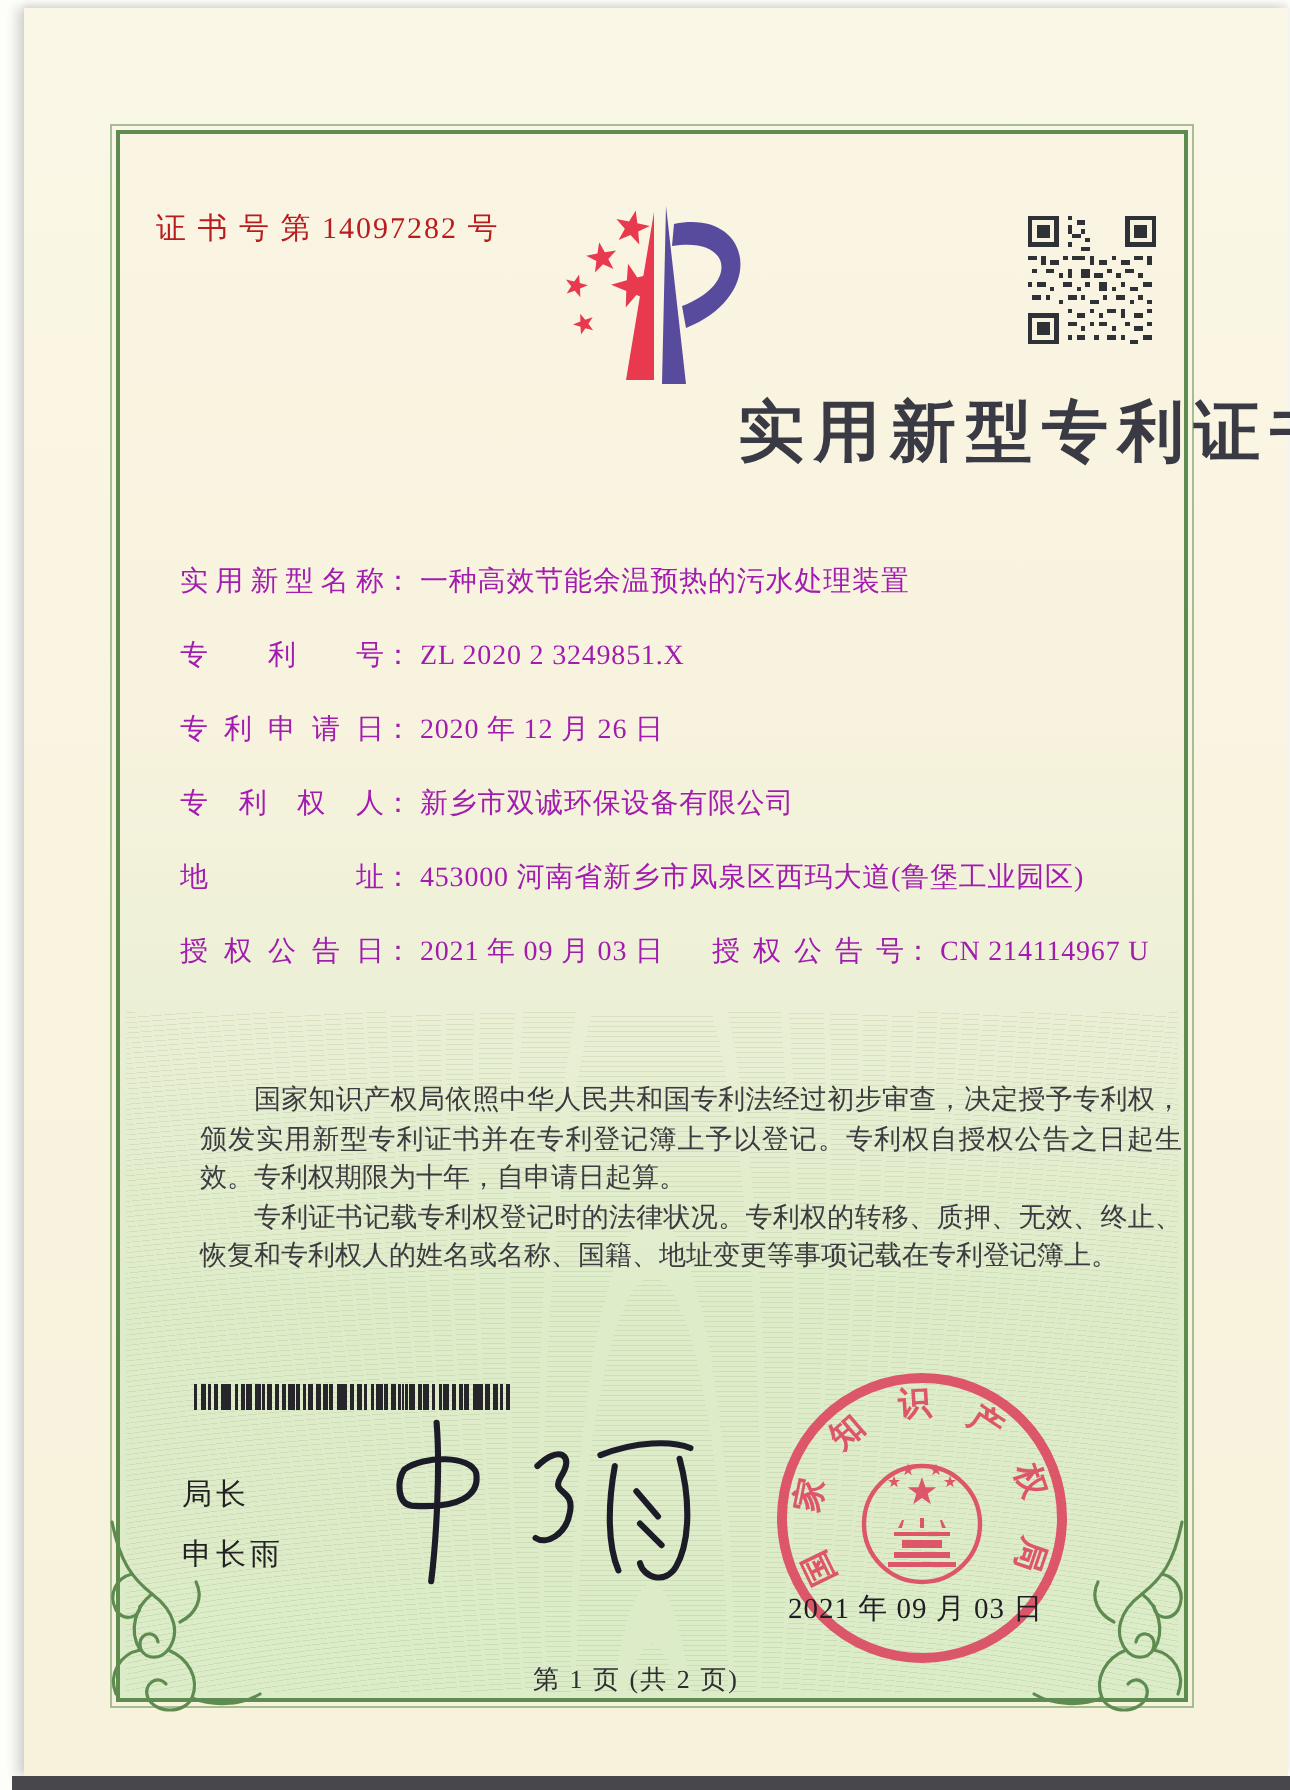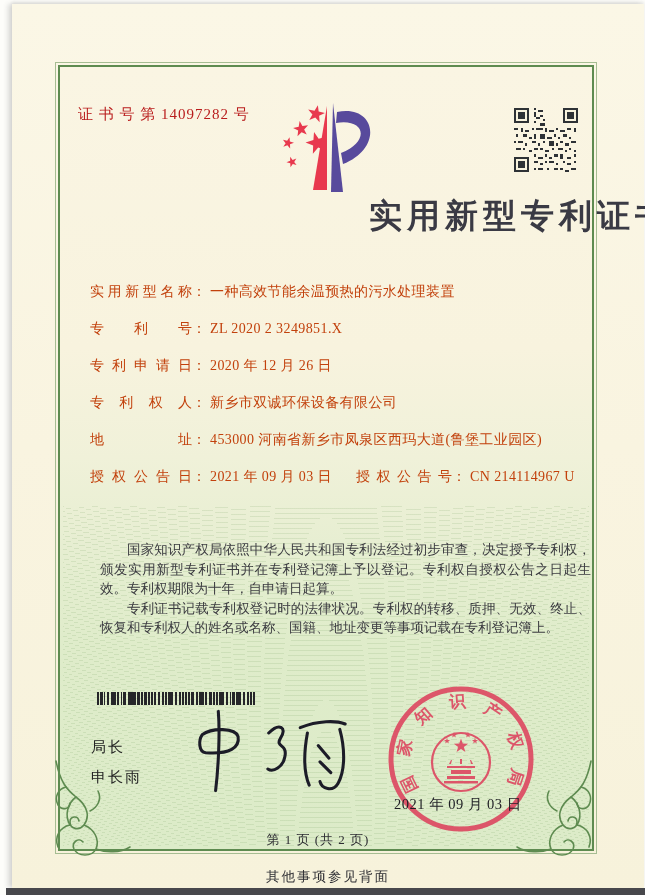--- a/index.html
+++ b/index.html
@@ -24,21 +24,21 @@
   .abs { position:absolute; z-index:3; }
 
   .cert-no { left:78px; top:105px; font-size:15px; letter-spacing:1px; color:#b91c1c; }
 
   .logo-box { left:280px; top:100px; width:102px; height:95px; }
   .qr-box { left:514px; top:108px; width:64px; height:64px; }
 
   .title { left:55px; top:194px; width:618px; text-align:right;
     font-size:33px; font-weight:700; letter-spacing:5px; color:#3a3a44; }
 
-  .fields { left:90px; top:283px; width:490px; font-size:14px; color:#c2410c; }
+  .fields { left:90px; top:283px; width:490px; font-size:14px; color:#a21caf; }
   .field-row { position:relative; height:37px; line-height:18px; white-space:nowrap; }
   .field-label { display:inline-block; width:102px; text-align:justify; text-align-last:justify; vertical-align:top; }
   .field-colon { display:inline-block; margin-right:4px; }
   .field-value { letter-spacing:.4px; }
   .grant-no-pair { position:absolute; left:266px; top:0; }
   .grant-no-pair .field-label { width:96px; }
 
   .paragraphs { left:100px; top:540px; width:491px; font-size:13.5px; line-height:19.5px;
     color:#3b3b40; text-align:justify; }
   .paragraphs p { text-indent:2em; }
@@ -205,15 +205,14 @@
         <rect x="65" y="86" width="20" height="4"></rect>
         <rect x="61" y="92" width="28" height="3"></rect>
         <rect x="58" y="97" width="34" height="2.5"></rect>
         <path d="M63,80 l2,-4 1,0 -1,4 z M87,80 l-2,-4 -1,0 1,4 z M74,80 l0,-5 2,0 0,5 z"></path>
       </g>
     </g>
   </svg>
   <div class="abs seal-date">2021 年 09 月 03 日</div>
 
   <div class="abs page-info">第 1 页 (共 2 页)</div>
-  <div class="abs back-note">其他事项参见背面</div>
 
 </div>
 
 </body></html>

